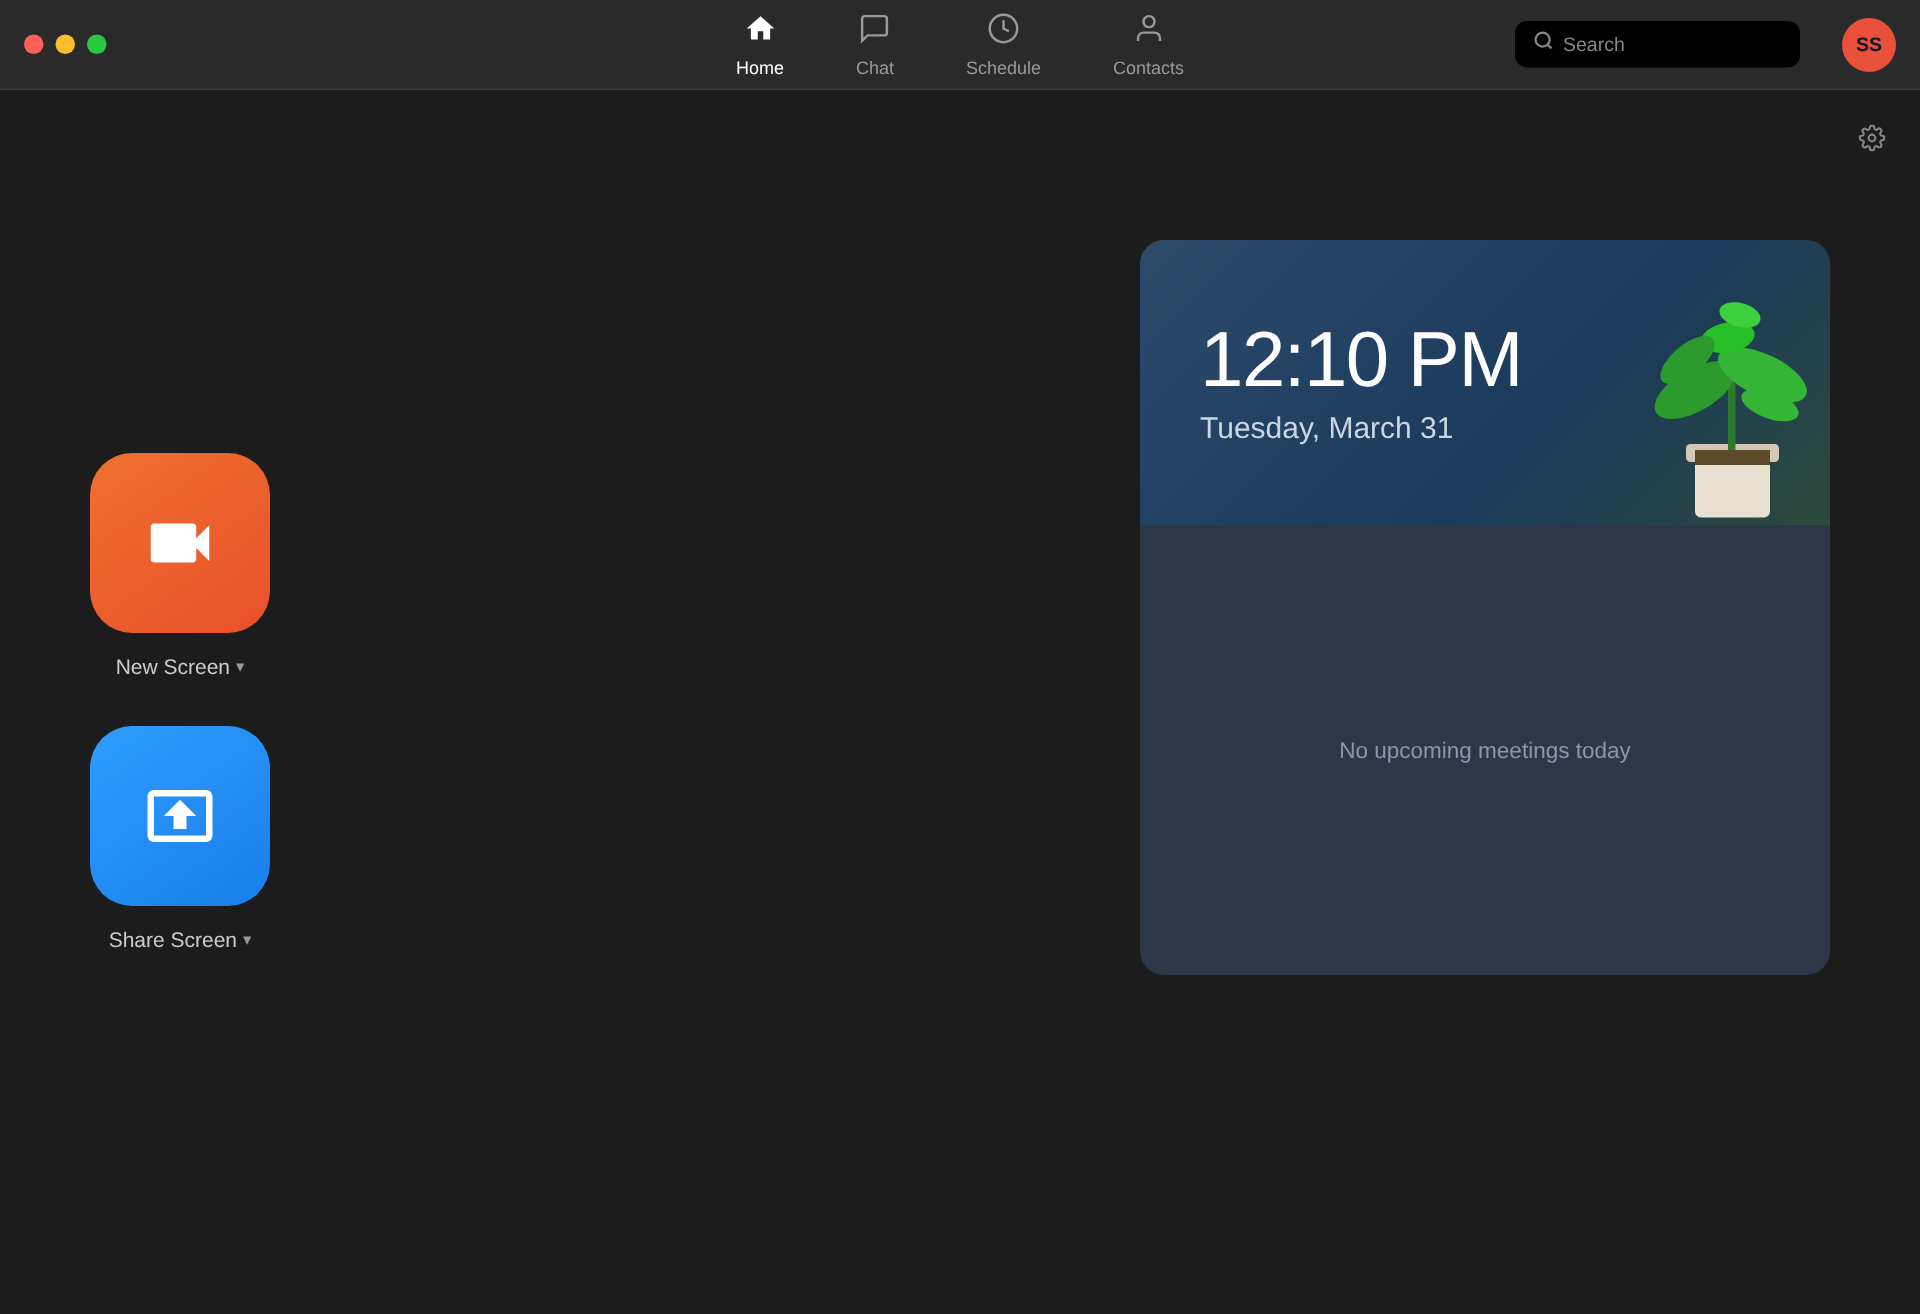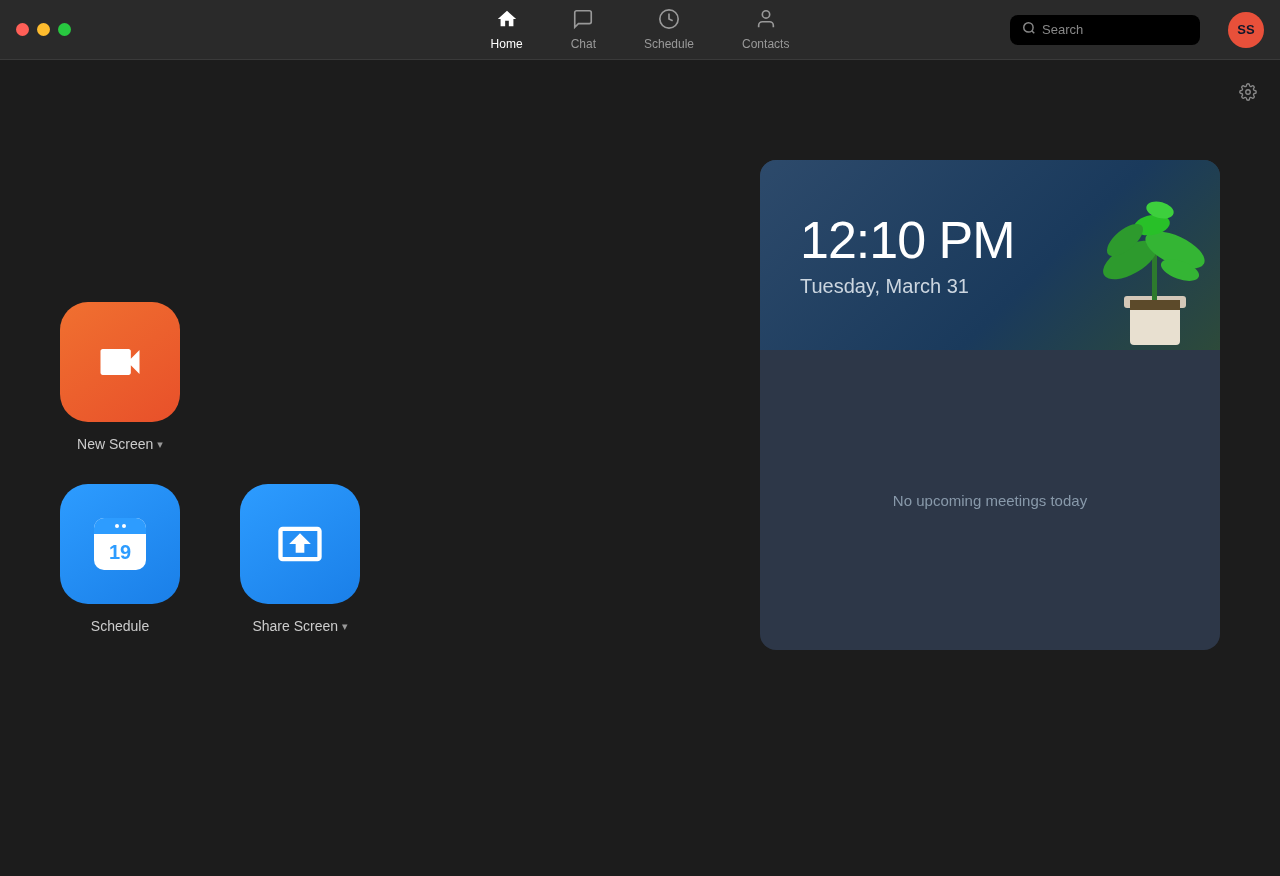--- a/index.html
+++ b/index.html
@@ -406,38 +406,20 @@
         <div class="action-label">
           <span>New Screen</span>
           <span class="chevron">▾</span>
         </div>
       </div>
 
     </div>
 
     <div class="action-row">
 
-      <div class="action-item">
-        <div class="action-btn blue-sched">
-          <div class="calendar-icon-inner">
-            <div class="calendar-header">
-              <div class="calendar-dots">
-                <div class="calendar-dot"></div>
-                <div class="calendar-dot"></div>
-              </div>
-            </div>
-            <div class="calendar-body">
-              <span class="calendar-date">19</span>
-            </div>
-          </div>
-        </div>
-        <div class="action-label">
-          <span>Schedule</span>
-        </div>
-      </div>
 
       <div class="action-item">
         <div class="action-btn blue-share">
           <svg viewBox="0 0 24 24" fill="white">
             <path d="M20 4H4c-1.1 0-2 .9-2 2v12c0 1.1.9 2 2 2h16c1.1 0 2-.9 2-2V6c0-1.1-.9-2-2-2zm0 14H4V6h16v12z"></path>
             <path d="M12 7l-5 5h3v4h4v-4h3z"></path>
           </svg>
         </div>
         <div class="action-label">
           <span>Share Screen</span>

